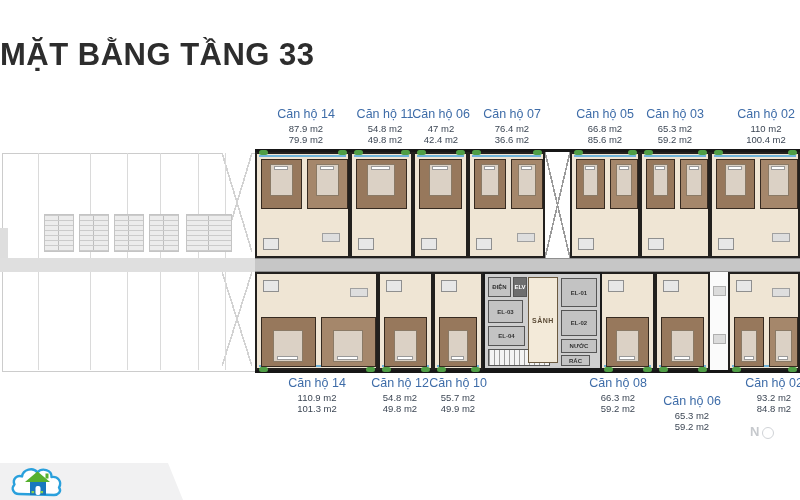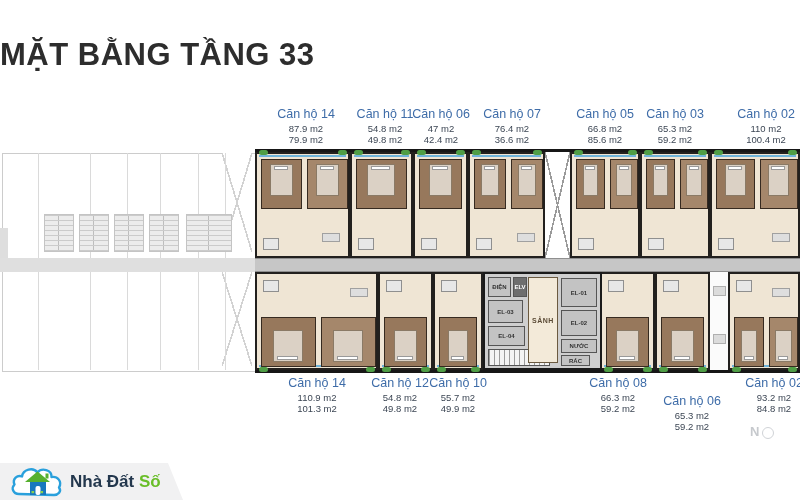--- a/index.html
+++ b/index.html
@@ -392,16 +392,15 @@
   <div class="abs logo-row">
     <svg width="54" height="34" viewBox="0 0 54 34">
       <path d="M9 29 C3 29 1 23 4.5 19.5 C2 14 7.5 9.5 12 11.5 C13 4.5 23 1.5 27.5 7.5 C31.5 2.5 42 4.5 41.5 12 C47.5 11 52.5 16.5 49 22.5 C52 26.5 48 30 44 30 Z" fill="#ffffff" stroke="#2aa0dc" stroke-width="2.4" stroke-linejoin="round"></path>
       <rect x="20" y="16" width="16" height="14" fill="#1878be"></rect>
       <polygon points="15,17 27.5,6.5 40,17" fill="#56b02e"></polygon>
       <rect x="35.5" y="8.5" width="3" height="5" fill="#56b02e"></rect>
       <rect x="25.5" y="21" width="5" height="9" rx="2" fill="#ffffff"></rect>
       <rect x="21.5" y="26" width="2.6" height="2.2" fill="#8ad14e"></rect>
       <rect x="30.5" y="26" width="2.6" height="2.2" fill="#8ad14e"></rect>
     </svg>
-    <span class="logo-text"><span>Nhà Đất</span> <span class="accent">Số</span></span>
   </div>
 
 </div>
 
 </body></html>

